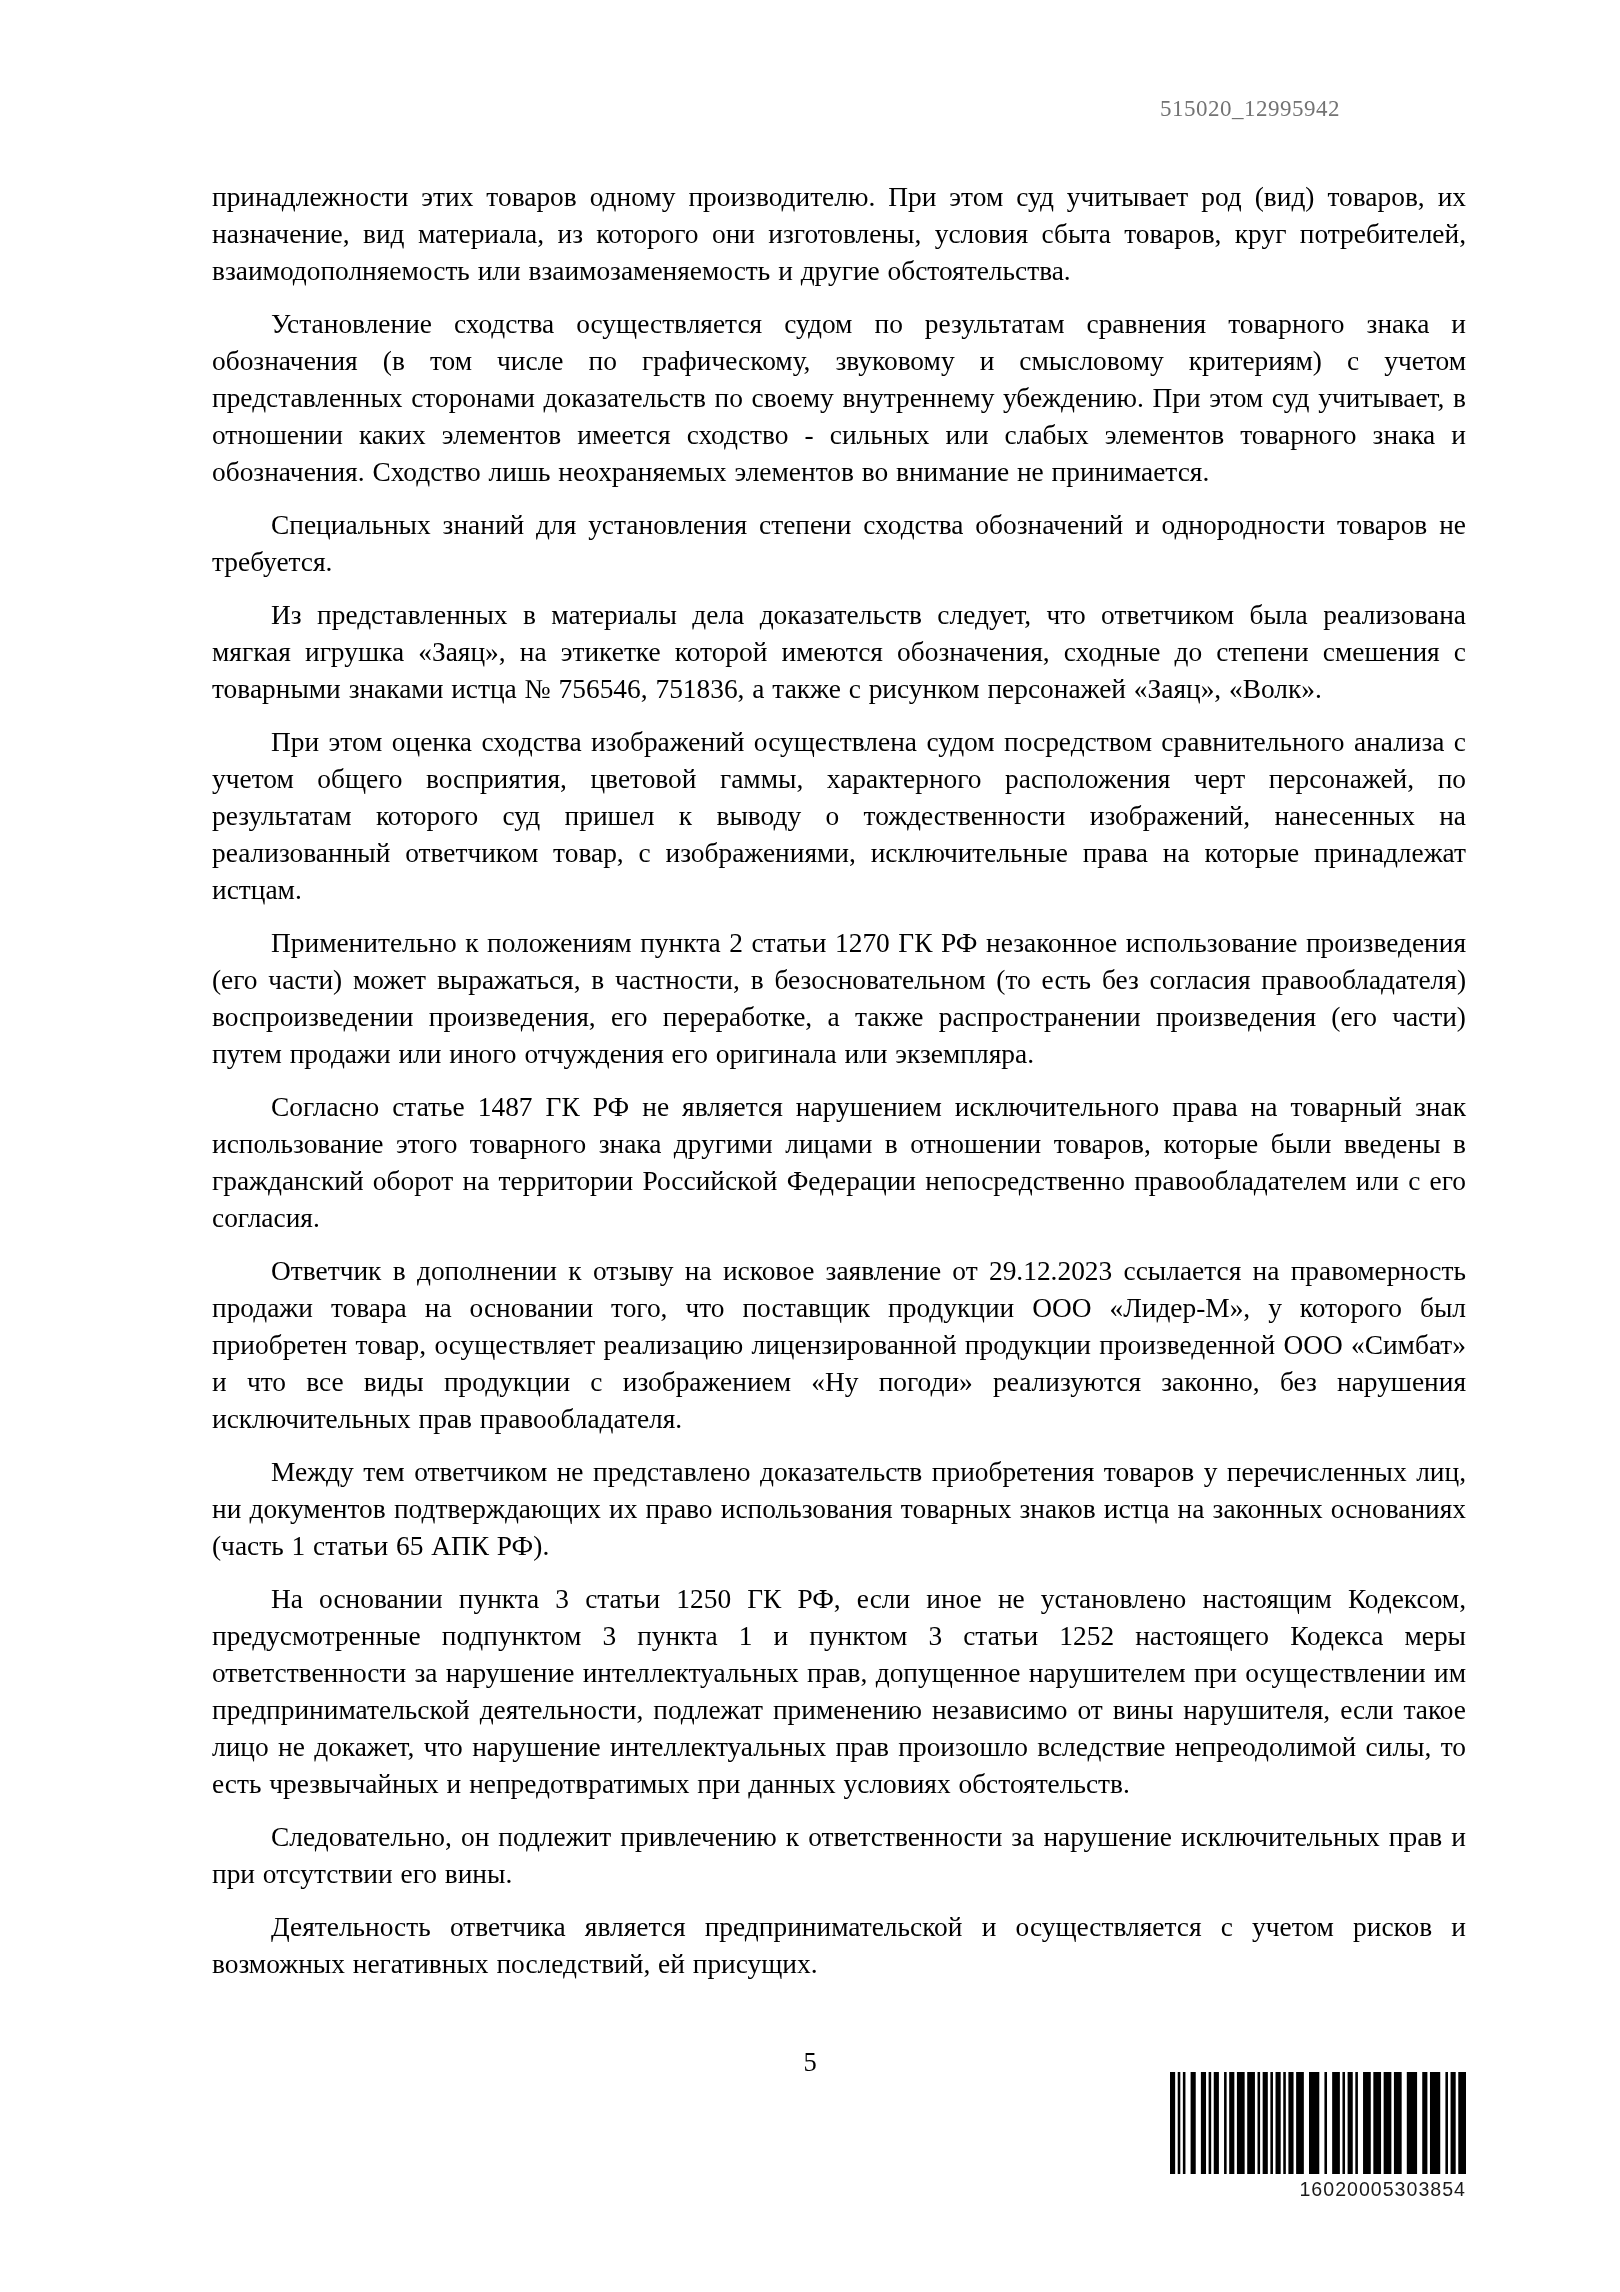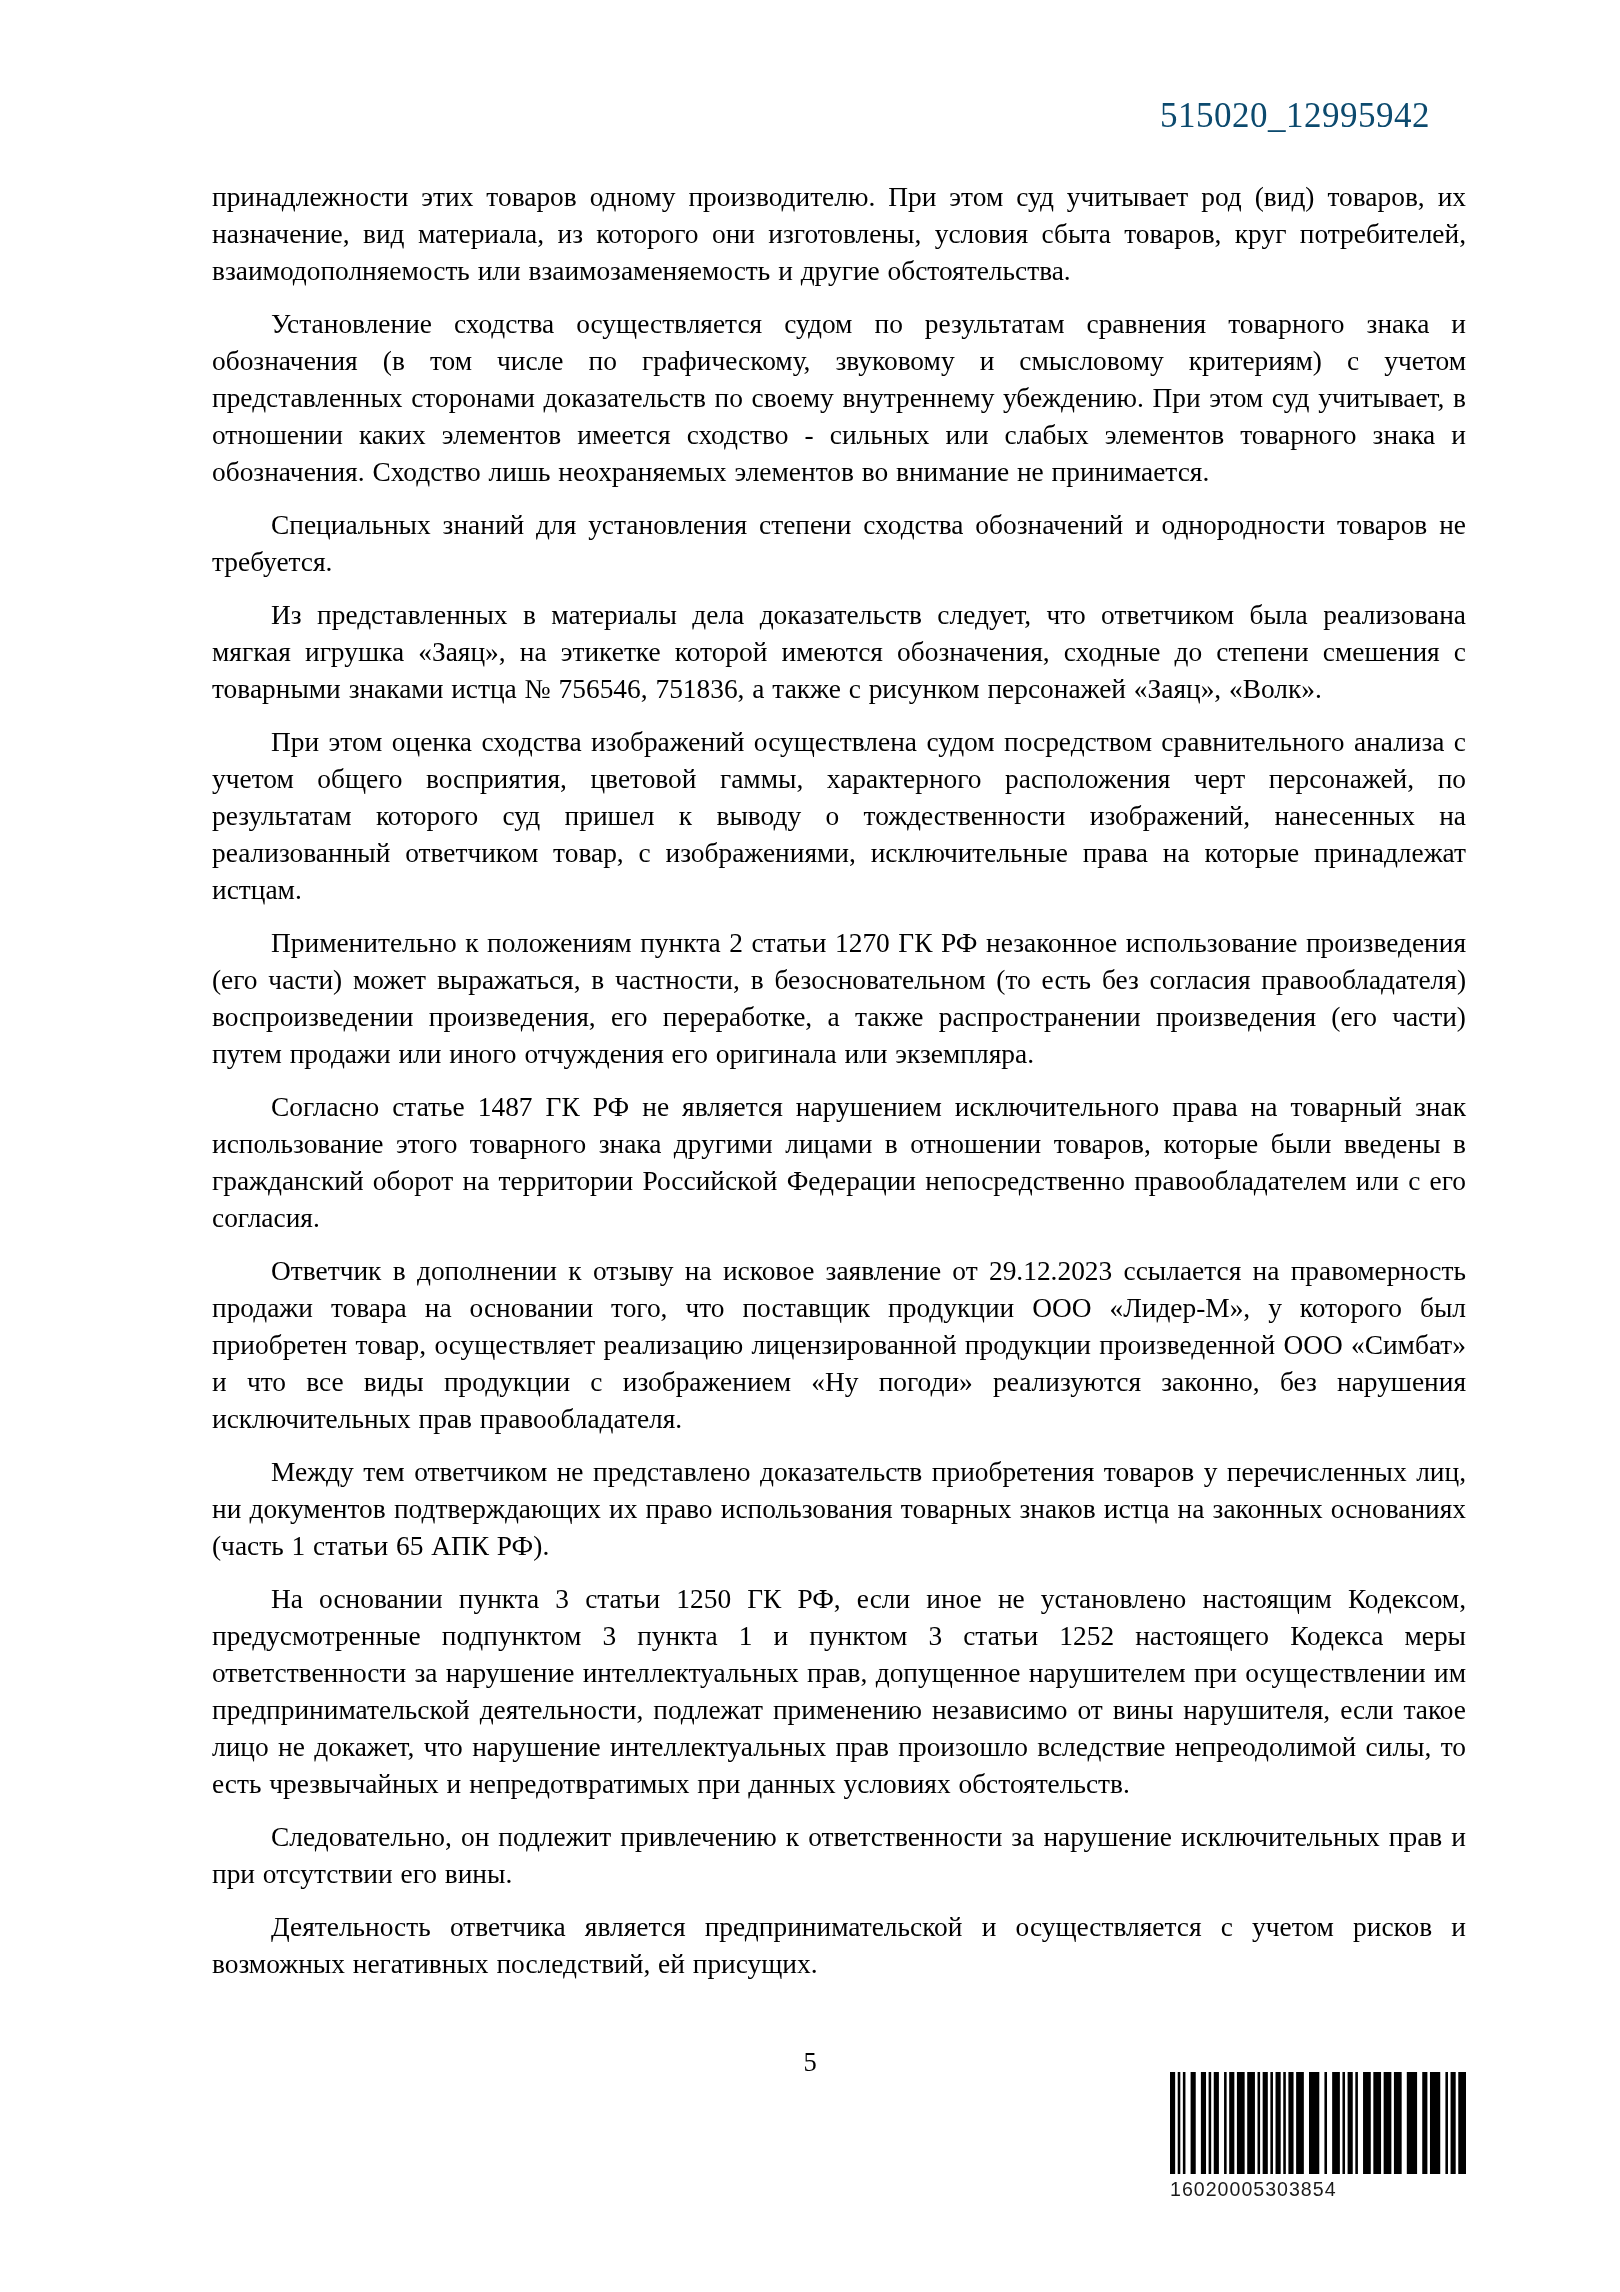--- a/index.html
+++ b/index.html
@@ -14,24 +14,24 @@
     background: #ffffff;
     font-family: "Liberation Serif", "DejaVu Serif", serif;
     color: #000000;
     overflow: hidden;
   }
   .header-number {
     position: absolute;
     top: 96px;
     left: 1160px;
     width: 323px;
-    font-size: 35px;
+    font-size: 23px;
     letter-spacing: 0.5px;
     white-space: nowrap;
-    color: #0c4a6e;
+    color: #737373;
   }
   .content {
     position: absolute;
     top: 163px;
     left: 196px;
     width: 1286px;
     font-size: 27.4px;
     line-height: 37px;
     text-align: justify;
     hyphens: none;
@@ -59,21 +59,21 @@
     left: 1170px;
     width: 296px;
   }
   .barcode-svg {
     display: block;
     width: 296px;
     height: 102px;
   }
   .barcode-number {
     margin-top: 3.9px;
-    text-align: left;
+    text-align: right;
     font-family: "Liberation Sans", "DejaVu Sans", sans-serif;
     font-size: 19.6px;
     letter-spacing: 1px;
     color: #1a1a1a;
     white-space: nowrap;
   }
 </style>
 </head>
 <body>
 

